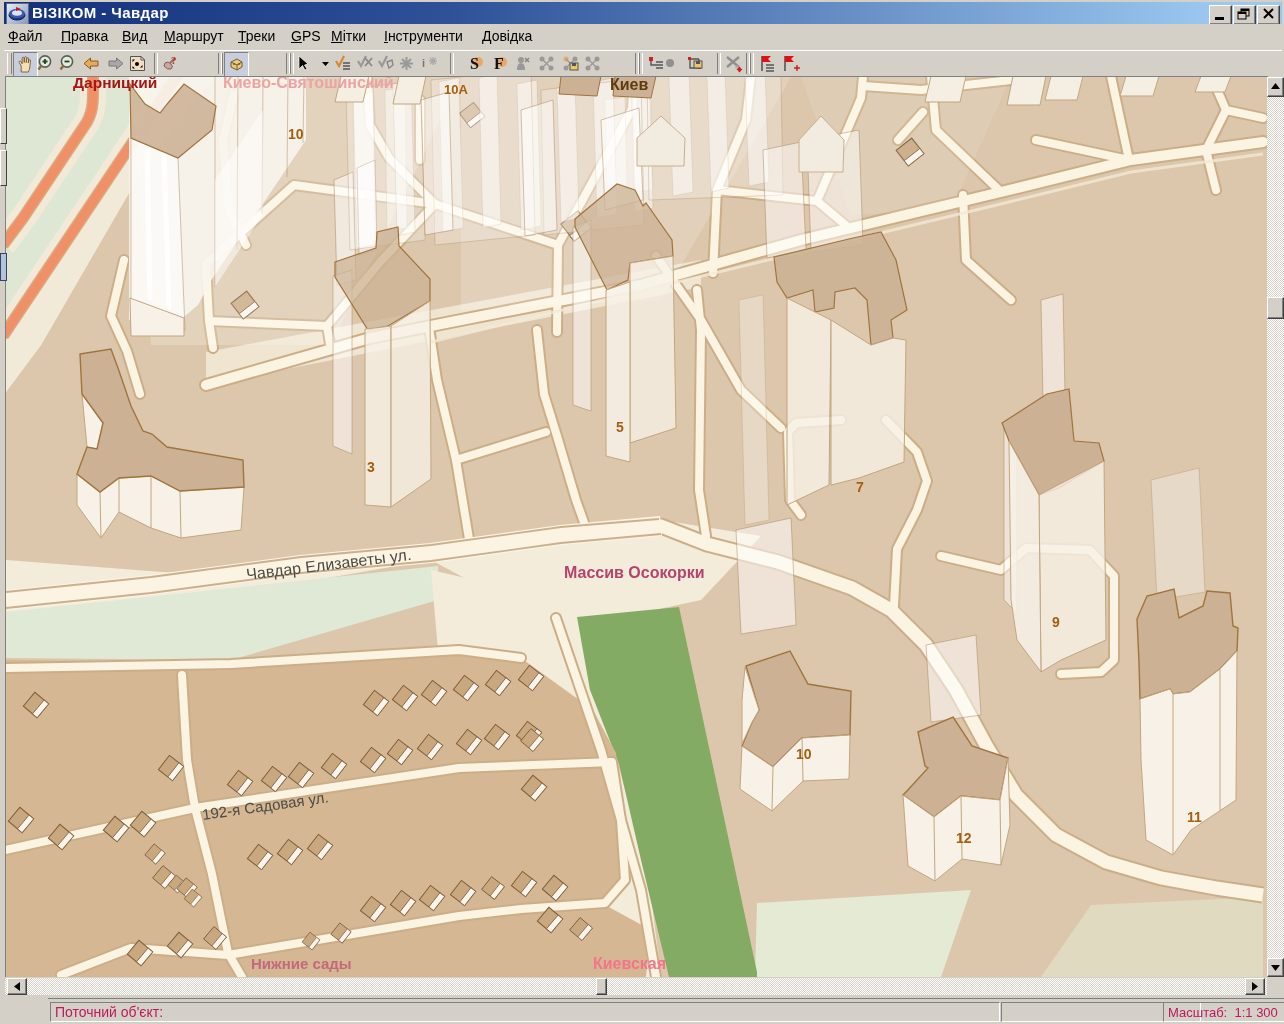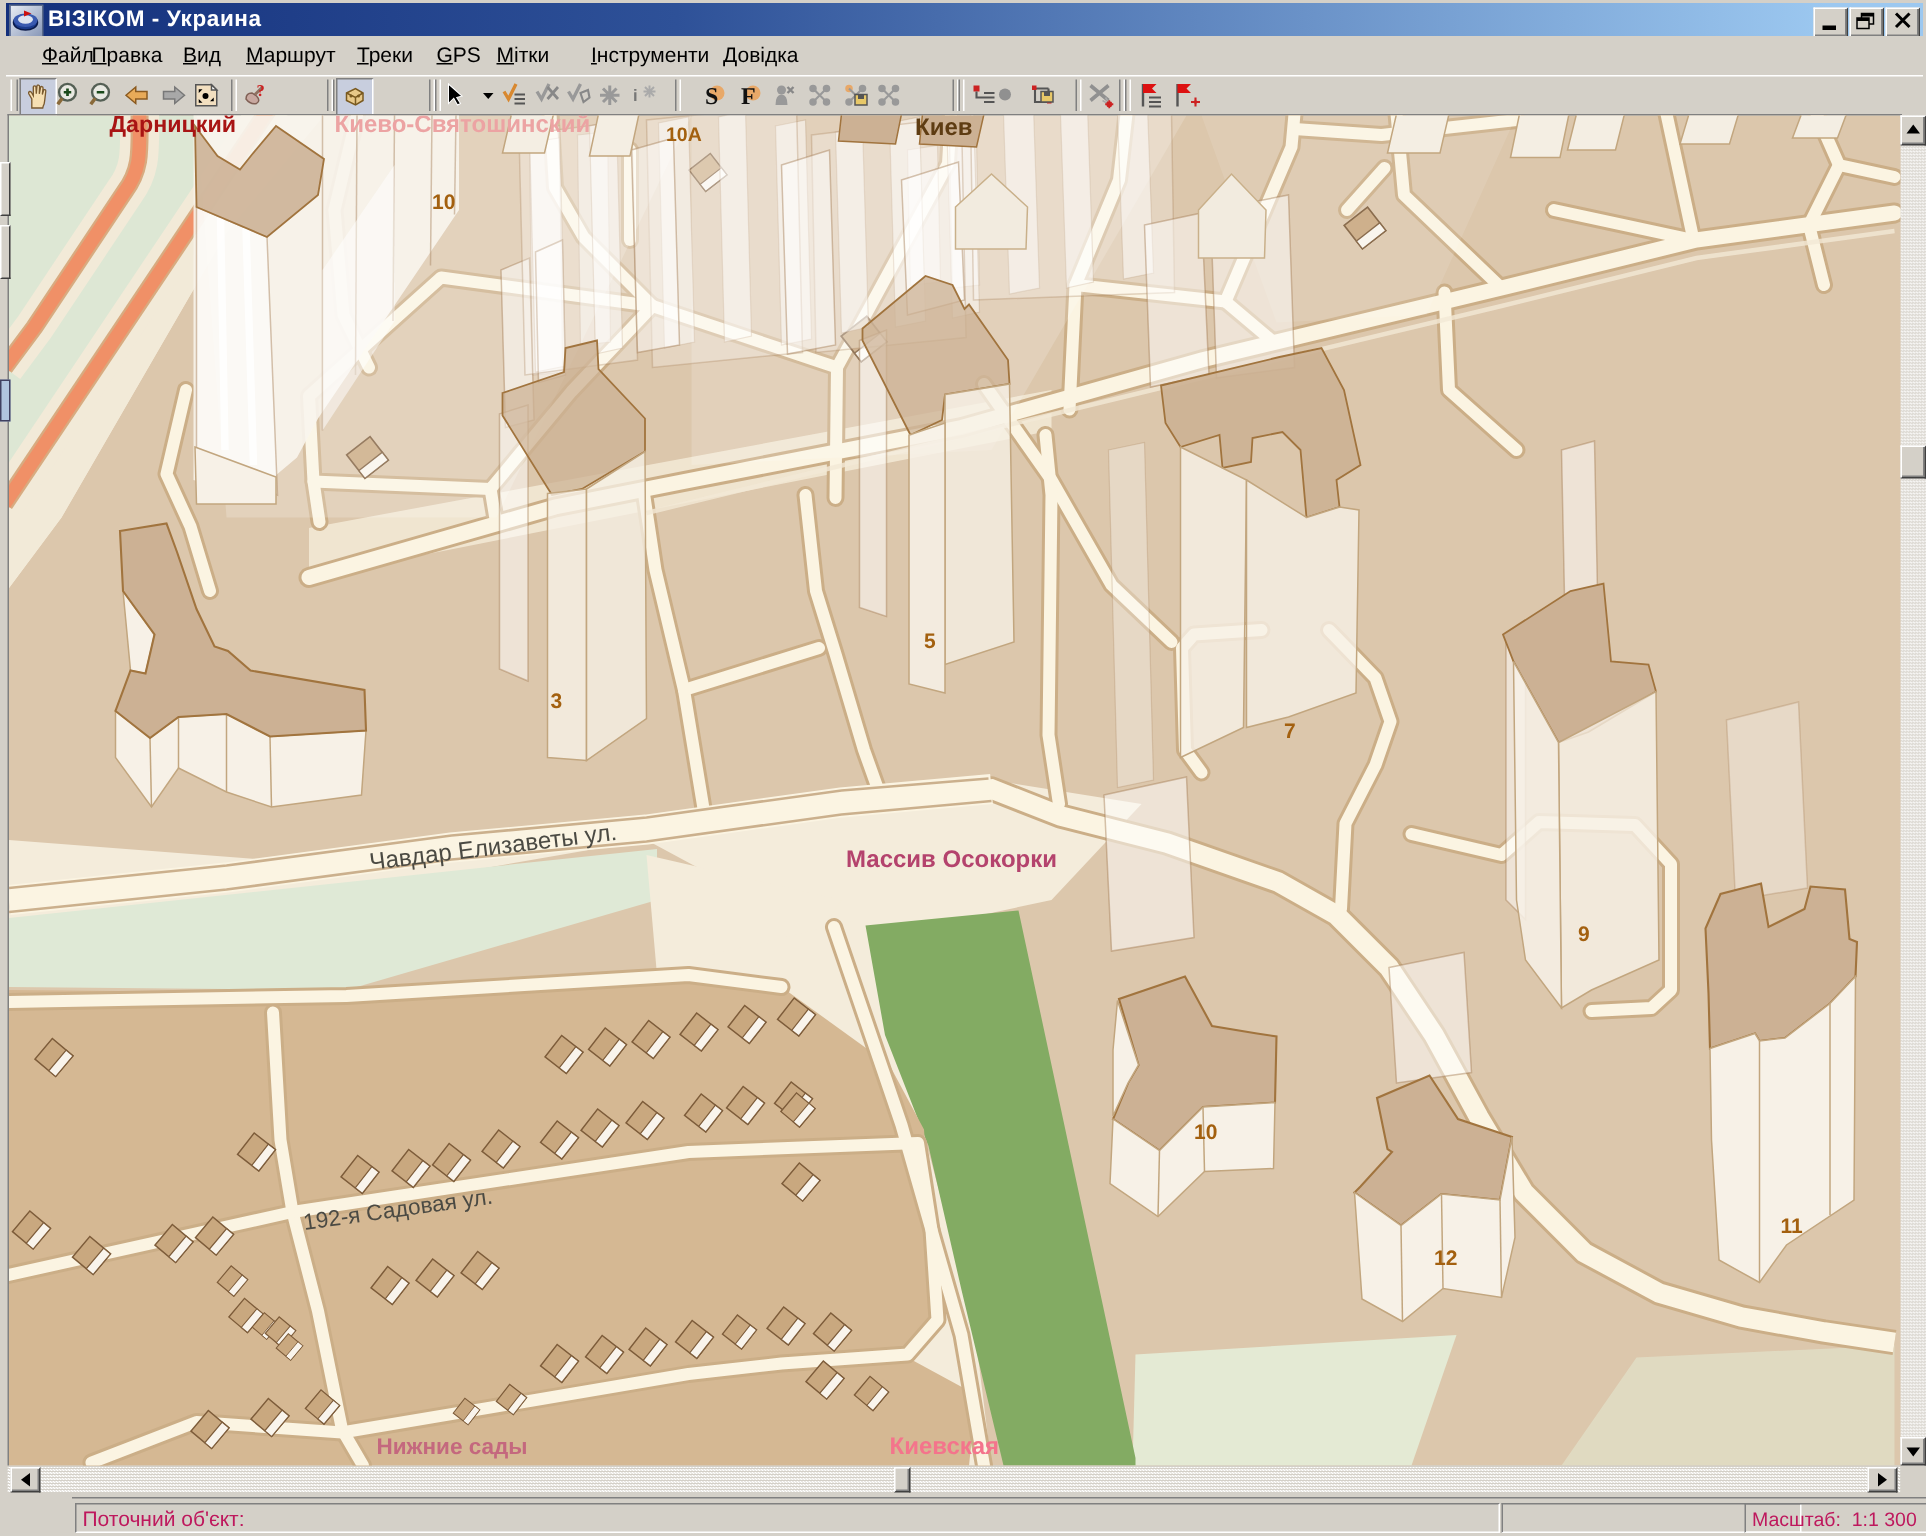--- a/index.html
+++ b/index.html
@@ -40,43 +40,43 @@
 </head>
 <body>
 <div id="win">
  <div id="title">
    <div id="appico"><svg width="21" height="20">
           <ellipse cx="10" cy="11" rx="8" ry="5" fill="#1a3a8c" stroke="#0a1a4a"></ellipse>
           <ellipse cx="10" cy="9.5" rx="8" ry="4.5" fill="#3a5ab0"></ellipse>
           <ellipse cx="10" cy="9" rx="5" ry="2.8" fill="#dde4f0"></ellipse>
           <path d="M9 9 L9 3 L14 5 L9 7 Z" fill="#cc1111"></path>
         </svg></div>
-   <div class="txt">ВІЗІКОМ - Украина</div>
+   <div class="txt">ВІЗІКОМ - Чавдар</div>
    <div id="sysbtns">
      <div class="sb"><svg width="19" height="16">
             <rect x="4" y="11" width="9" height="3" fill="#000"></rect>
           </svg></div><div class="sb"><svg width="19" height="16">
             <rect x="6" y="3" width="8" height="7" fill="none" stroke="#000" stroke-width="1"></rect>
             <rect x="6" y="3" width="8" height="2" fill="#000"></rect>
             <rect x="3" y="6" width="8" height="7" fill="#d4d0c8" stroke="#000"></rect>
             <rect x="3" y="6" width="8" height="2" fill="#000"></rect>
           </svg></div><div class="sb"><svg width="19" height="16">
             <path d="M5 3 L14 12 M14 3 L5 12" stroke="#000" stroke-width="2"></path>
           </svg></div>
    </div>
  </div>
  <div id="menu">
-   <span style="left:24px"><u>Ф</u>айл</span>
+   <span style="left:4px"><u>Ф</u>айл</span>
    <span style="left:57px"><u>П</u>равка</span>
    <span style="left:118px"><u>В</u>ид</span>
    <span style="left:160px"><u>М</u>аршрут</span>
    <span style="left:234px"><u>Т</u>реки</span>
    <span style="left:287px"><u>G</u>PS</span>
    <span style="left:327px"><u>М</u>ітки</span>
-   <span style="left:390px"><u>І</u>нструменти</span>
+   <span style="left:380px"><u>І</u>нструменти</span>
    <span style="left:478px"><u>Д</u>овідка</span>
  </div>
  <div id="toolbar">
   <div class="grip" style="left:3px"></div>
   <div class="tb pressed" style="left:9px">
         <svg width="19" height="19" viewBox="0 0 19 19">
           <path d="M5.2 17 L5.2 11 L3.2 7.5 Q2.8 6.3 3.8 6 Q4.6 5.8 5.2 7 L6.2 8.8 L6.2 3.2 Q6.2 2.2 7.1 2.2 Q8 2.2 8 3.2 L8.2 7.5 L8.6 2.6 Q8.7 1.6 9.6 1.7 Q10.5 1.8 10.4 2.9 L10.2 7.6 L11 3.4 Q11.2 2.5 12 2.7 Q12.8 2.9 12.7 3.9 L12.2 8 L13 5.4 Q13.3 4.5 14 4.8 Q14.7 5.1 14.5 6 L13.8 12 Q13.6 14.5 12.8 15.8 L12.5 17 Z" fill="#f6dfb2" stroke="#7a5a30" stroke-width="0.9"></path>
         </svg>
       </div>
   <div class="tb" style="left:30px">

